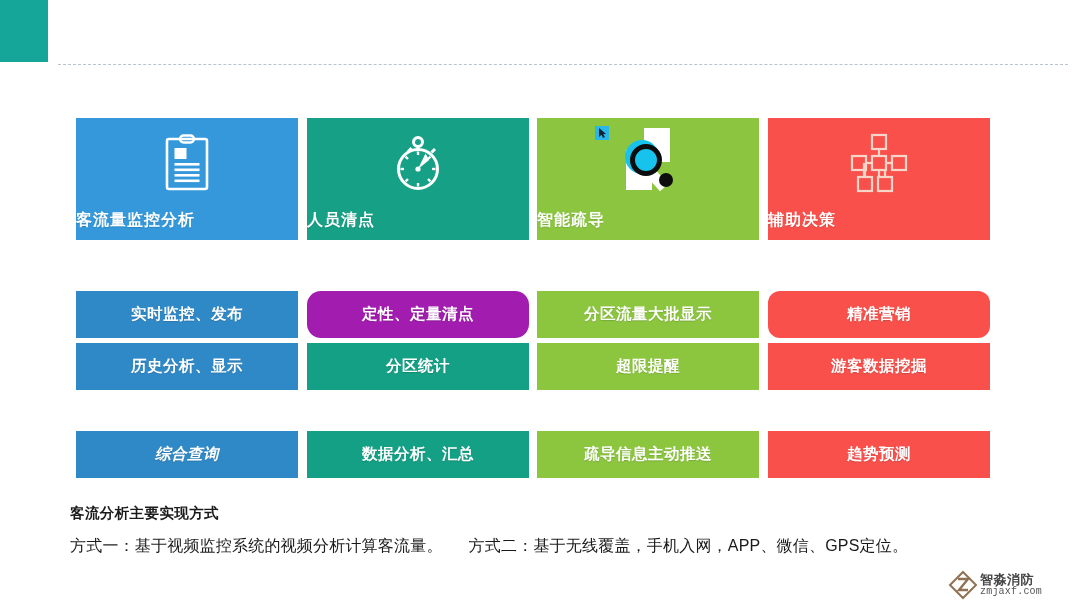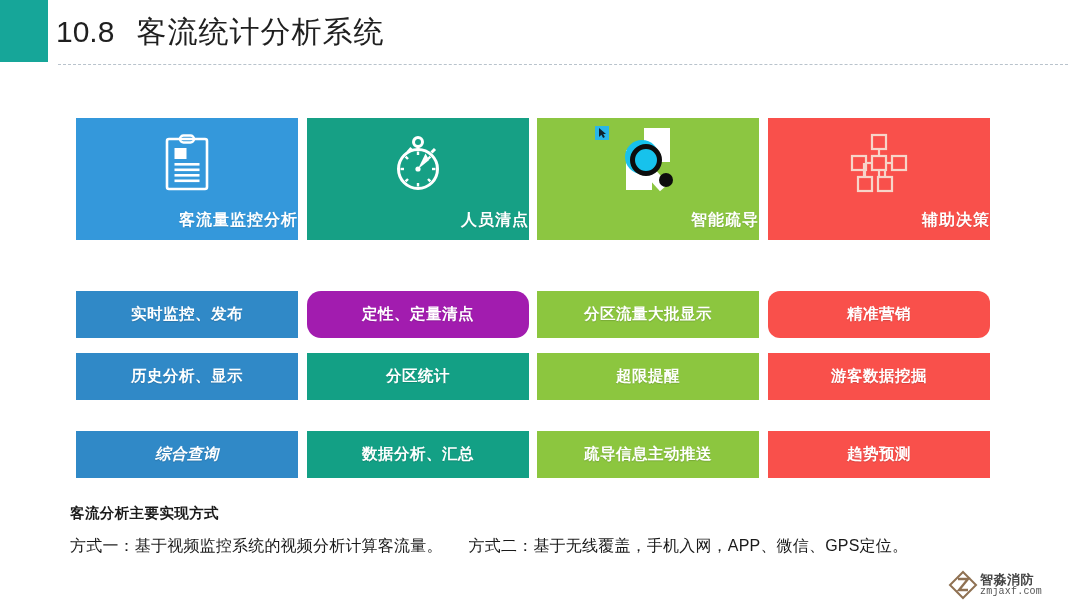--- a/index.html
+++ b/index.html
@@ -76,21 +76,21 @@
   .card:nth-child(1) { left: 0px; }
   .card:nth-child(2) { left: 231px; }
   .card:nth-child(3) { left: 461px; }
   .card:nth-child(4) { left: 692px; }
 
   .card-label {
     position: absolute;
     left: 0;
     right: 0;
     bottom: 9px;
-    text-align: right;
+    text-align: left;
     color: #ffffff;
     font-size: 16px;
     font-weight: bold;
     letter-spacing: 1px;
     text-shadow: 0 1px 1px rgba(0,0,0,0.13);
     margin-top: 10px;
   }
   .card-icon {
     position: absolute;
     left: 0;
@@ -131,21 +131,21 @@
     font-weight: bold;
     letter-spacing: 0.5px;
     text-shadow: 0 1px 1px rgba(0,0,0,0.14);
     box-sizing: border-box;
   }
   .col0 { left: 0px; }
   .col1 { left: 231px; }
   .col2 { left: 461px; }
   .col3 { left: 692px; }
   .row0 { top: 0px; }
-  .row1 { top: 62px; }
+  .row1 { top: 52px; }
   .row2 { top: 140px; }
 
   
   .footer {
     position: absolute;
     left: 70px;
     top: 504px;
     width: 960px;
   }
   .footer-heading {
@@ -197,23 +197,20 @@
     color: #4a4a4a;
     font-family: "Liberation Mono", "DejaVu Sans Mono", monospace;
     letter-spacing: 0.2px;
   }
 </style>
 </head>
 <body>
 
 <div class="header">
   <div class="header-accent" style="background: rgb(22, 166, 153);"></div>
-  <div class="header-title">
-    <span class="num">10.8</span><span class="gap"></span><span>客流统计分析系统</span>
-  </div>
   <div class="header-rule"></div>
 </div>
 
 <div class="cards">
 
   <div class="card" id="card0" style="background: rgb(52, 152, 219);">
     <div class="card-icon">
       <svg width="46" height="58" viewBox="0 0 46 58" aria-hidden="true">
         <rect x="3" y="5" width="40" height="50" rx="2" ry="2" fill="none" stroke="#ffffff" stroke-width="2.6"></rect>
         <rect x="16" y="1.5" width="14" height="7" rx="3.5" ry="3.5" fill="none" stroke="#ffffff" stroke-width="2.4"></rect>

